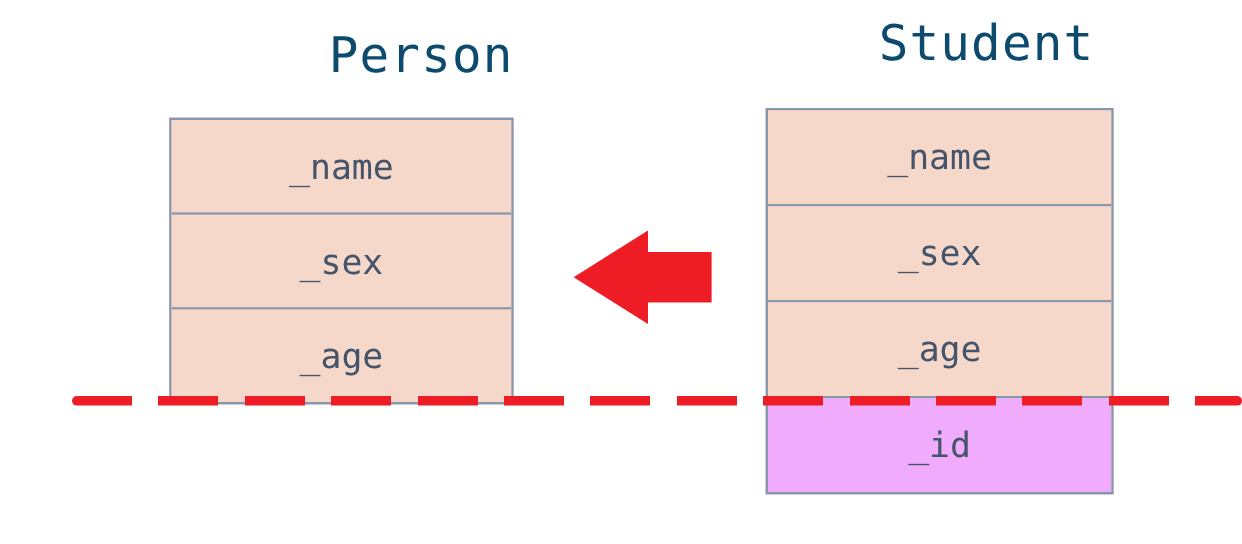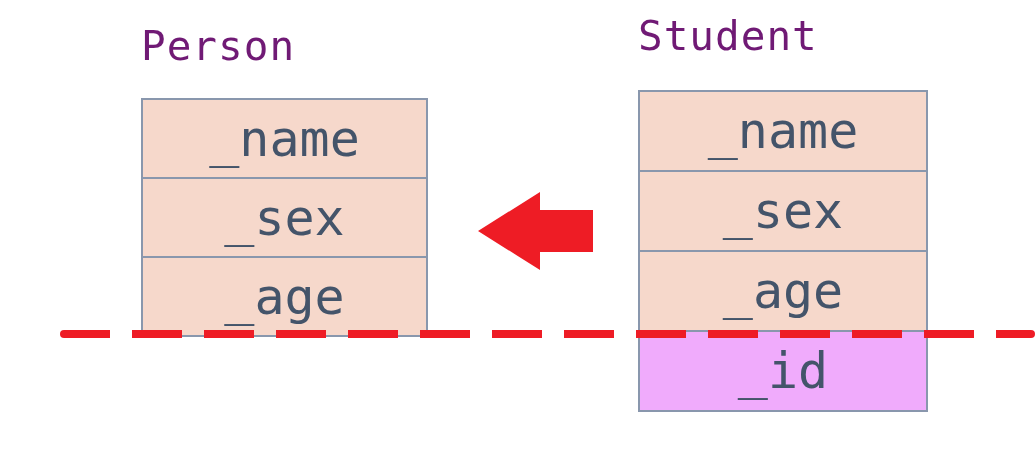--- a/index.html
+++ b/index.html
@@ -10,53 +10,53 @@
   .canvas {
     position: relative;
     width: 1035px;
     height: 453px;
     background: #ffffff;
     overflow: hidden;
     font-family: "DejaVu Sans Mono", "Liberation Mono", monospace;
   }
   .class-title {
     position: absolute;
-    text-align: left;
+    text-align: right;
     font-size: 41px;
     line-height: 44px;
-    color: #701a75;
+    color: #0c4a6e;
     letter-spacing: 1px;
     white-space: nowrap;
   }
   .class-table {
     position: absolute;
     display: flex;
     flex-direction: column;
     border: 2px solid #8997ad;
     box-sizing: border-box;
     background: #f6d8cb;
     z-index: 1;
   }
   .class-row {
     flex: 1;
     display: flex;
     align-items: center;
     justify-content: center;
     border-bottom: 2px solid #8997ad;
     background: #f6d8cb;
-    font-size: 50px;
+    font-size: 29px;
     color: #44546a;
     box-sizing: border-box;
   }
   .class-row:last-child { border-bottom: none; }
   .class-row.highlight { background: #f0abfc; }
   #person-table  { left: 141px; top: 98px;  width: 287px; height: 239px; }
   #student-table { left: 638px; top: 90px;  width: 290px; height: 322px; }
   #person-title  { left: 141px; top: 24px;  width: 287px; }
-  #student-title { left: 638px; top: 14px;  width: 290px; }
+  #student-title { left: 622px; top: 14px;  width: 290px; }
   .divider-dashed {
     position: absolute;
     left: 60px;
     top: 330px;
     width: 975px;
     height: 8px;
     background: repeating-linear-gradient(90deg,
       #ee1c25 0px, #ee1c25 50px,
       rgba(0,0,0,0) 50px, rgba(0,0,0,0) 72px);
     border-radius: 4px;

